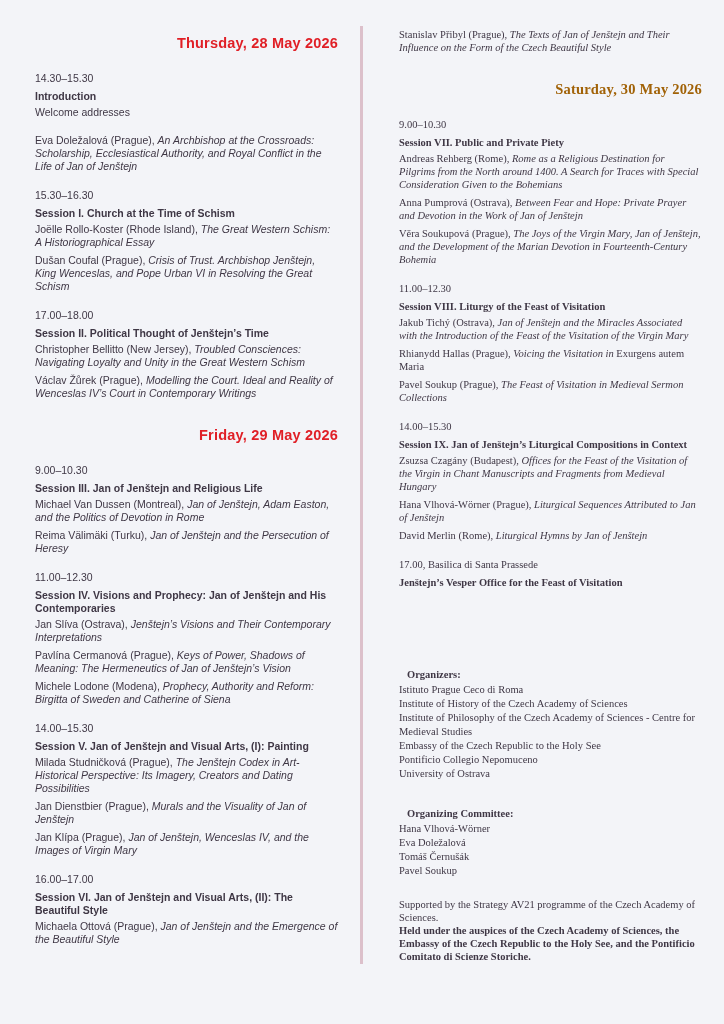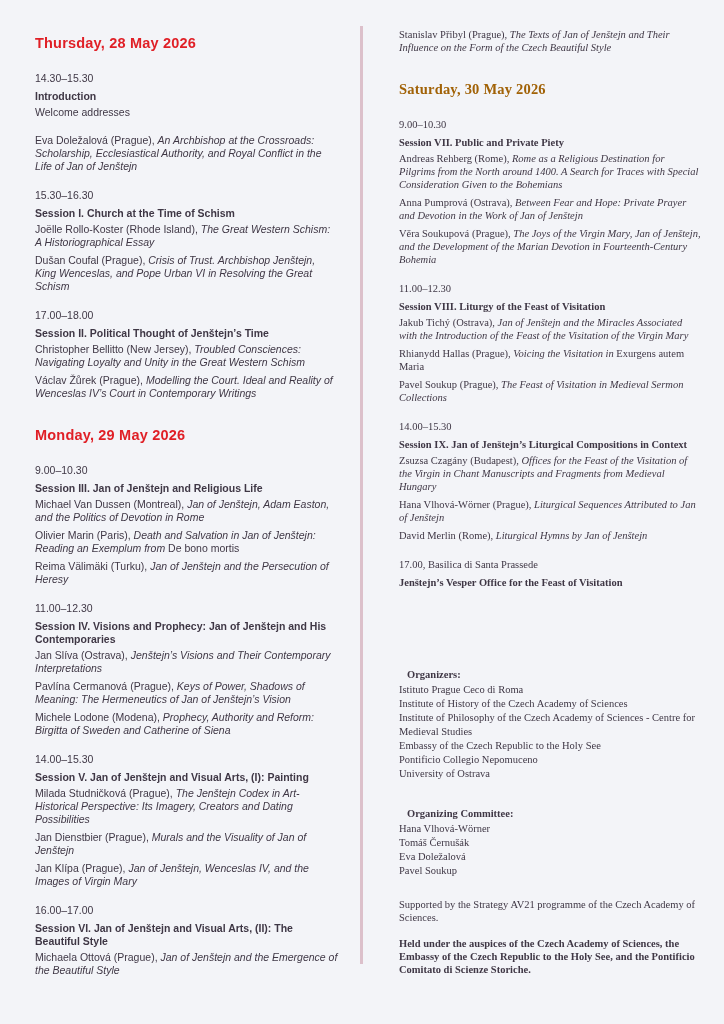--- a/index.html
+++ b/index.html
@@ -24,34 +24,34 @@
     position:absolute;
     left:360px;top:26px;
     width:3px;height:938px;
     background:#dcc0cb;
   }
   .b-day{
     color:#e01f26;
     font-weight:bold;
     font-size:14.5px;
     line-height:18px;
-    text-align:left;
+    text-align:right;
     margin:26px 0 20px;
     letter-spacing:.2px;
   }
   .b-day:first-child{margin-top:6px;}
   .b-time{margin:16px 0 5px;}
   .b-session{font-weight:bold;margin:0 0 3px;}
   .b-paper{margin:0 0 5px;}
   .b-plain{margin:0 0 15px;}
   .b-line{line-height:14px;}
   .b-label{font-weight:bold;margin:26px 8px 2px;}
   .b-gap{height:50px;}
   .b-note{margin:20px 0 0;}
-  .b-note + .b-note{margin-top:13px;}
+  .b-note + .b-note{margin-top:0;}
   .it{font-style:italic;}
   .bd{font-weight:bold;}
 </style>
 </head>
 <body>
 
 <div class="page" style="background: rgb(243, 244, 248); color: rgb(63, 55, 69);">
   <div class="divider" style="background: rgb(220, 192, 203);"></div>
   <div class="col" data-column="0">
       <div class="b-day" style="color: rgb(224, 31, 38);">Thursday, 28 May 2026</div>
@@ -60,25 +60,24 @@
       <div class="b-plain">Welcome addresses</div>
       <div class="b-paper"><span>Eva Doležalová (Prague), </span><span class="it">An Archbishop at the Crossroads: Scholarship, Ecclesiastical Authority, and Royal Conflict in the Life of Jan of Jenštejn</span></div>
       <div class="b-time">15.30–16.30</div>
       <div class="b-session">Session I. Church at the Time of Schism</div>
       <div class="b-paper"><span>Joëlle Rollo-Koster (Rhode Island), </span><span class="it">The Great Western Schism: A Historiographical Essay</span></div>
       <div class="b-paper"><span>Dušan Coufal (Prague), </span><span class="it">Crisis of Trust. Archbishop Jenštejn, King Wenceslas, and Pope Urban VI in Resolving the Great Schism</span></div>
       <div class="b-time">17.00–18.00</div>
       <div class="b-session">Session II. Political Thought of Jenštejn’s Time</div>
       <div class="b-paper"><span>Christopher Bellitto (New Jersey), </span><span class="it">Troubled Consciences: Navigating Loyalty and Unity in the Great Western Schism</span></div>
       <div class="b-paper"><span>Václav Žůrek (Prague), </span><span class="it">Modelling the Court. Ideal and Reality of Wenceslas IV’s Court in Contemporary Writings</span></div>
-      <div class="b-day" style="color: rgb(224, 31, 38);">Monday, 29 May 2026</div>
+      <div class="b-day" style="color: rgb(224, 31, 38);">Friday, 29 May 2026</div>
       <div class="b-time">9.00–10.30</div>
       <div class="b-session">Session III. Jan of Jenštejn and Religious Life</div>
       <div class="b-paper"><span>Michael Van Dussen (Montreal), </span><span class="it">Jan of Jenštejn, Adam Easton, and the Politics of Devotion in Rome</span></div>
-      <div class="b-paper"><span>Olivier Marin (Paris), </span><span class="it">Death and Salvation in Jan of Jenštejn: Reading an Exemplum from </span><span>De bono mortis</span></div>
       <div class="b-paper"><span>Reima Välimäki (Turku), </span><span class="it">Jan of Jenštejn and the Persecution of Heresy</span></div>
       <div class="b-time">11.00–12.30</div>
       <div class="b-session">Session IV. Visions and Prophecy: Jan of Jenštejn and His Contemporaries</div>
       <div class="b-paper"><span>Jan Slíva (Ostrava), </span><span class="it">Jenštejn’s Visions and Their Contemporary Interpretations</span></div>
       <div class="b-paper"><span>Pavlína Cermanová (Prague), </span><span class="it">Keys of Power, Shadows of Meaning: The Hermeneutics of Jan of Jenštejn’s Vision</span></div>
       <div class="b-paper"><span>Michele Lodone (Modena), </span><span class="it">Prophecy, Authority and Reform: Birgitta of Sweden and Catherine of Siena</span></div>
       <div class="b-time">14.00–15.30</div>
       <div class="b-session">Session V. Jan of Jenštejn and Visual Arts, (I): Painting</div>
       <div class="b-paper"><span>Milada Studničková (Prague), </span><span class="it">The Jenštejn Codex in Art-Historical Perspective: Its Imagery, Creators and Dating Possibilities</span></div>
       <div class="b-paper"><span>Jan Dienstbier (Prague), </span><span class="it">Murals and the Visuality of Jan of Jenštejn</span></div>
@@ -110,19 +109,19 @@
       <div class="b-gap"></div>
       <div class="b-label">Organizers:</div>
       <div class="b-line">Istituto Prague Ceco di Roma</div>
       <div class="b-line">Institute of History of the Czech Academy of Sciences</div>
       <div class="b-line">Institute of Philosophy of the Czech Academy of Sciences - Centre for Medieval Studies</div>
       <div class="b-line">Embassy of the Czech Republic to the Holy See</div>
       <div class="b-line">Pontificio Collegio Nepomuceno</div>
       <div class="b-line">University of Ostrava</div>
       <div class="b-label">Organizing Committee:</div>
       <div class="b-line">Hana Vlhová-Wörner</div>
+      <div class="b-line">Eva Doležalová</div>
       <div class="b-line">Tomáš Černušák</div>
-      <div class="b-line">Eva Doležalová</div>
       <div class="b-line">Pavel Soukup</div>
       <div class="b-note"><span>Supported by the Strategy AV21 programme of the Czech Academy of Sciences.</span></div>
       <div class="b-note"><span class="bd">Held under the auspices of the Czech Academy of Sciences, the Embassy of the Czech Republic to the Holy See, and the Pontificio Comitato di Scienze Storiche.</span></div>
     </div>
 </div>
 
 </body></html>

